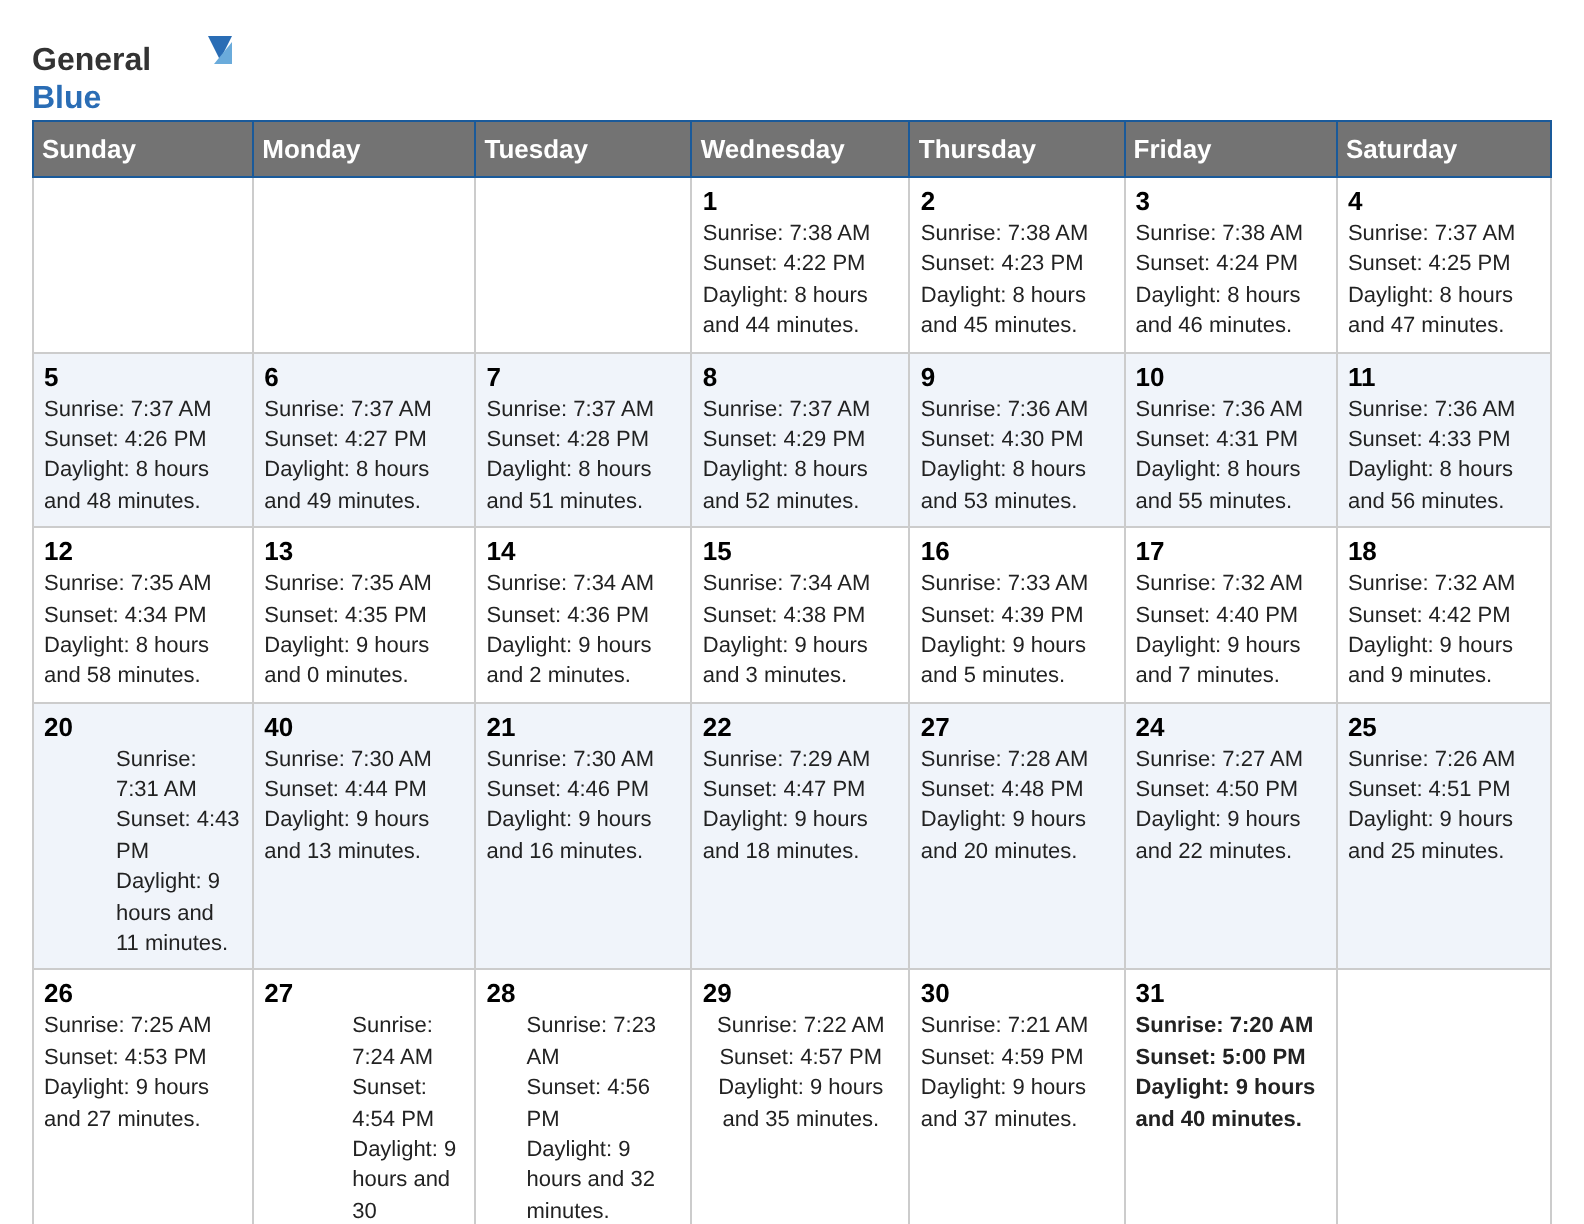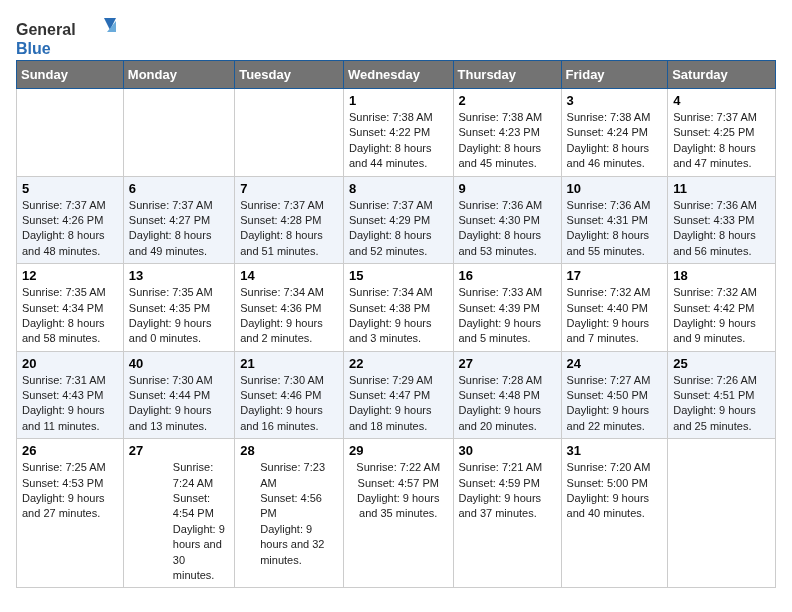--- a/index.html
+++ b/index.html
@@ -218,21 +218,21 @@
         <td>
           <span class="day-num">18</span>
           <div class="day-info" style="white-space: pre-line;">Sunrise: 7:32 AM
 Sunset: 4:42 PM
 Daylight: 9 hours and 9 minutes.</div>
         </td>
       </tr>
       <tr>
         <td>
           <span class="day-num">20</span>
-          <div class="day-info" style="white-space: pre-line;">Sunrise: 7:31 AM
+          <div class="day-info" style="white-space: pre-line; margin-left: 36px;">Sunrise: 7:31 AM
 Sunset: 4:43 PM
 Daylight: 9 hours and 11 minutes.</div>
         </td>
         <td>
           <span class="day-num">40</span>
           <div class="day-info" style="white-space: pre-line;">Sunrise: 7:30 AM
 Sunset: 4:44 PM
 Daylight: 9 hours and 13 minutes.</div>
         </td>
         <td>
@@ -292,20 +292,20 @@
 Daylight: 9 hours and 35 minutes.</div>
         </td>
         <td>
           <span class="day-num">30</span>
           <div class="day-info" style="white-space: pre-line;">Sunrise: 7:21 AM
 Sunset: 4:59 PM
 Daylight: 9 hours and 37 minutes.</div>
         </td>
         <td>
           <span class="day-num">31</span>
-          <div class="day-info" style="white-space: pre-line;">Sunrise: 7:20 AM
+          <div class="day-info" style="white-space: pre-line; font-weight: bold;">Sunrise: 7:20 AM
 Sunset: 5:00 PM
 Daylight: 9 hours and 40 minutes.</div>
         </td>
         <td class="empty-cell"></td>
       </tr>
     </tbody>
 </table>
 
 </body></html>

